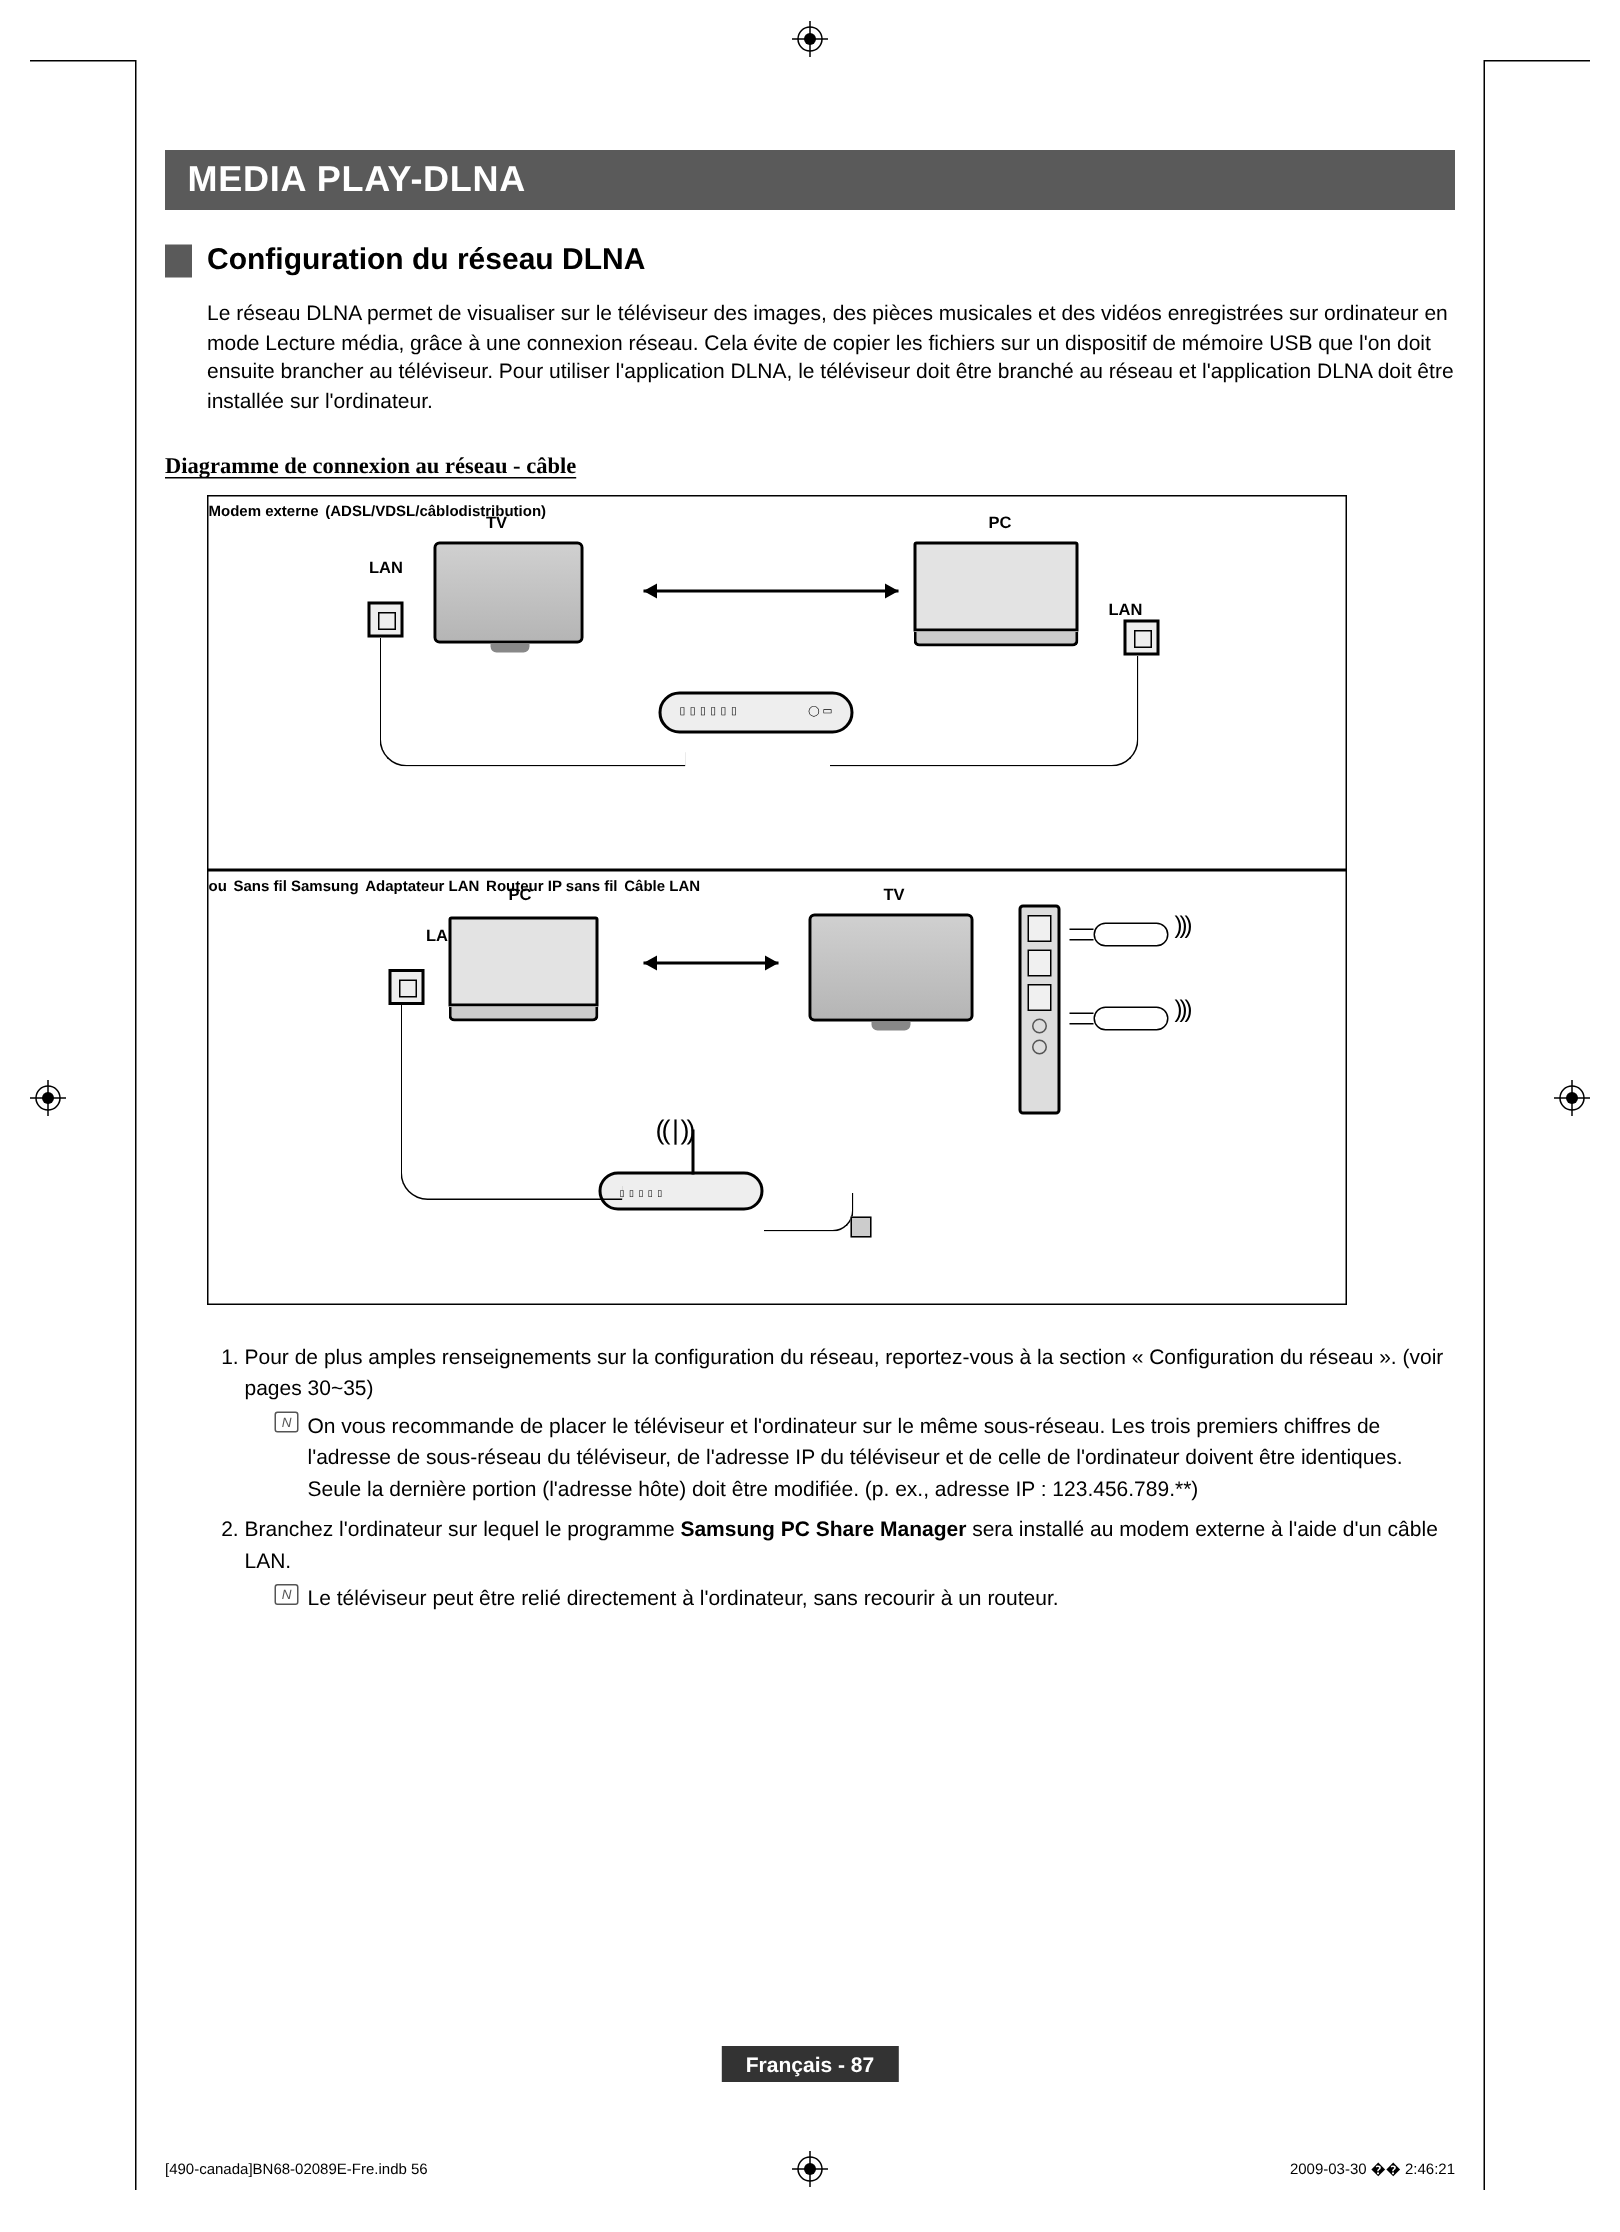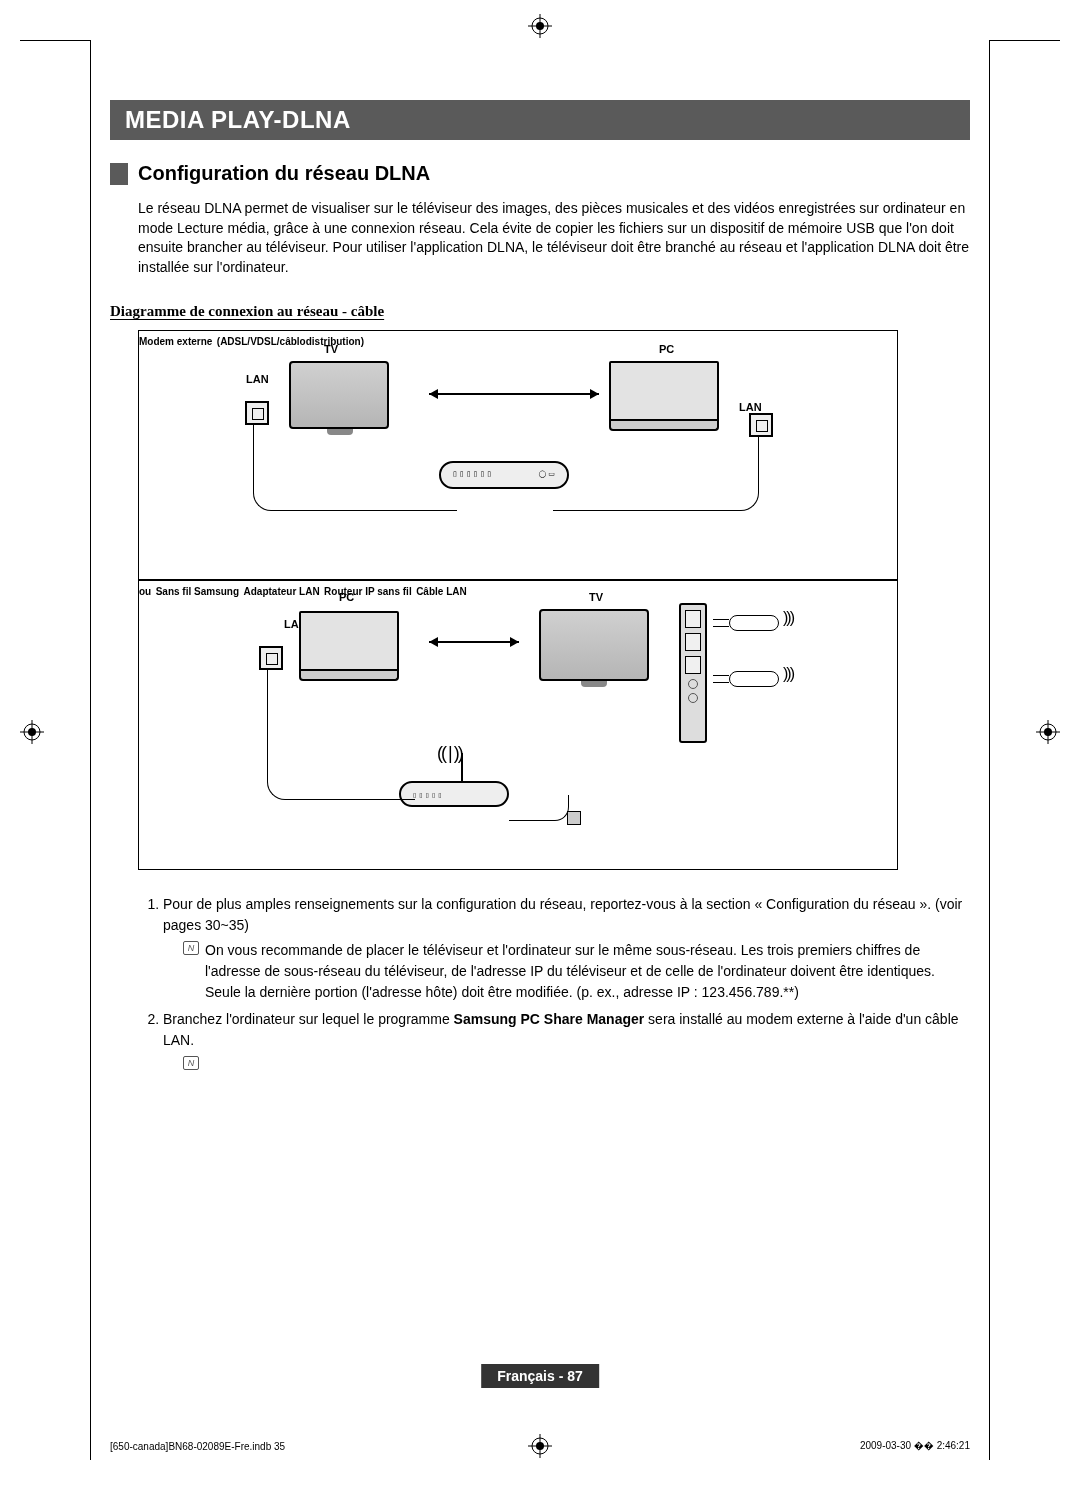--- a/index.html
+++ b/index.html
@@ -305,21 +305,22 @@
       <span>Pour de plus amples renseignements sur la configuration du réseau, reportez-vous à la section « Configuration du réseau ». (voir pages 30~35)</span>
       <div class="sub-note">
         <span class="note-icon">N</span>
         <span>On vous recommande de placer le téléviseur et l'ordinateur sur le même sous-réseau. Les trois premiers chiffres de l'adresse de sous-réseau du téléviseur, de l'adresse IP du téléviseur et de celle de l'ordinateur doivent être identiques. Seule la dernière portion (l'adresse hôte) doit être modifiée. (p. ex., adresse IP : 123.456.789.**)</span>
       </div>
     </li>
     <li>
       <span>Branchez l'ordinateur sur lequel le programme </span><span class="bold">Samsung PC Share Manager</span><span> sera installé au modem externe à l'aide d'un câble LAN.</span>
       <div class="sub-note">
         <span class="note-icon">N</span>
+        <span>Le téléviseur peut être relié directement à l'ordinateur, sans recourir à un routeur.</span>
       </div>
     </li>
   </ol>
 
   <div class="footer-page">Français - 87</div>
 </div>
 
-<div class="imprint-left">[650-canada]BN68-02089E-Fre.indb   35</div>
+<div class="imprint-left">[490-canada]BN68-02089E-Fre.indb   56</div>
 <div class="imprint-right">2009-03-30   �� 2:46:21</div>
 
 </body></html>

